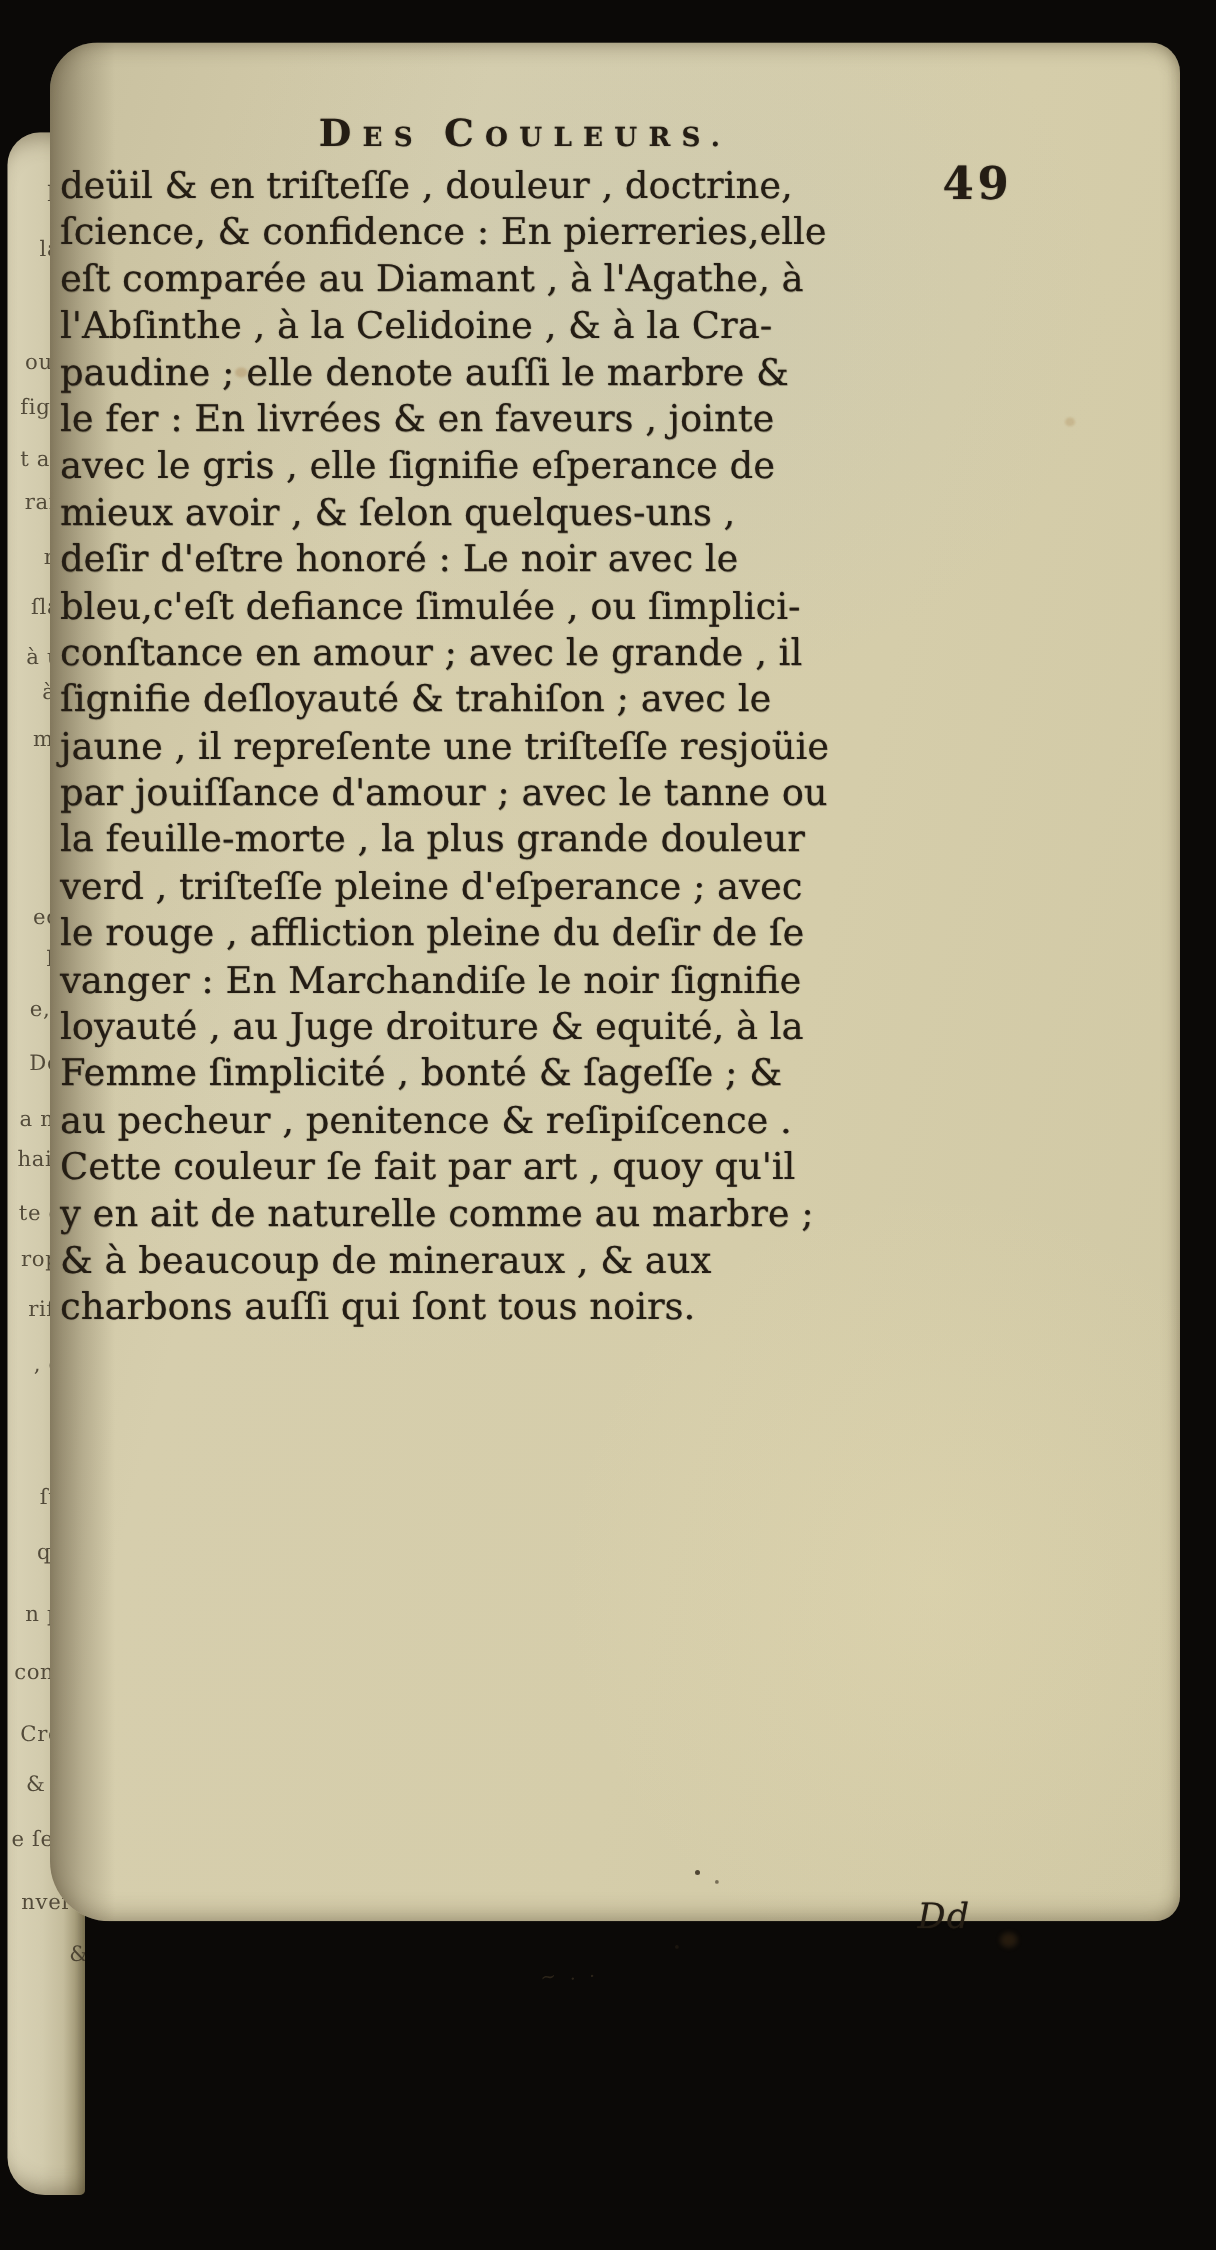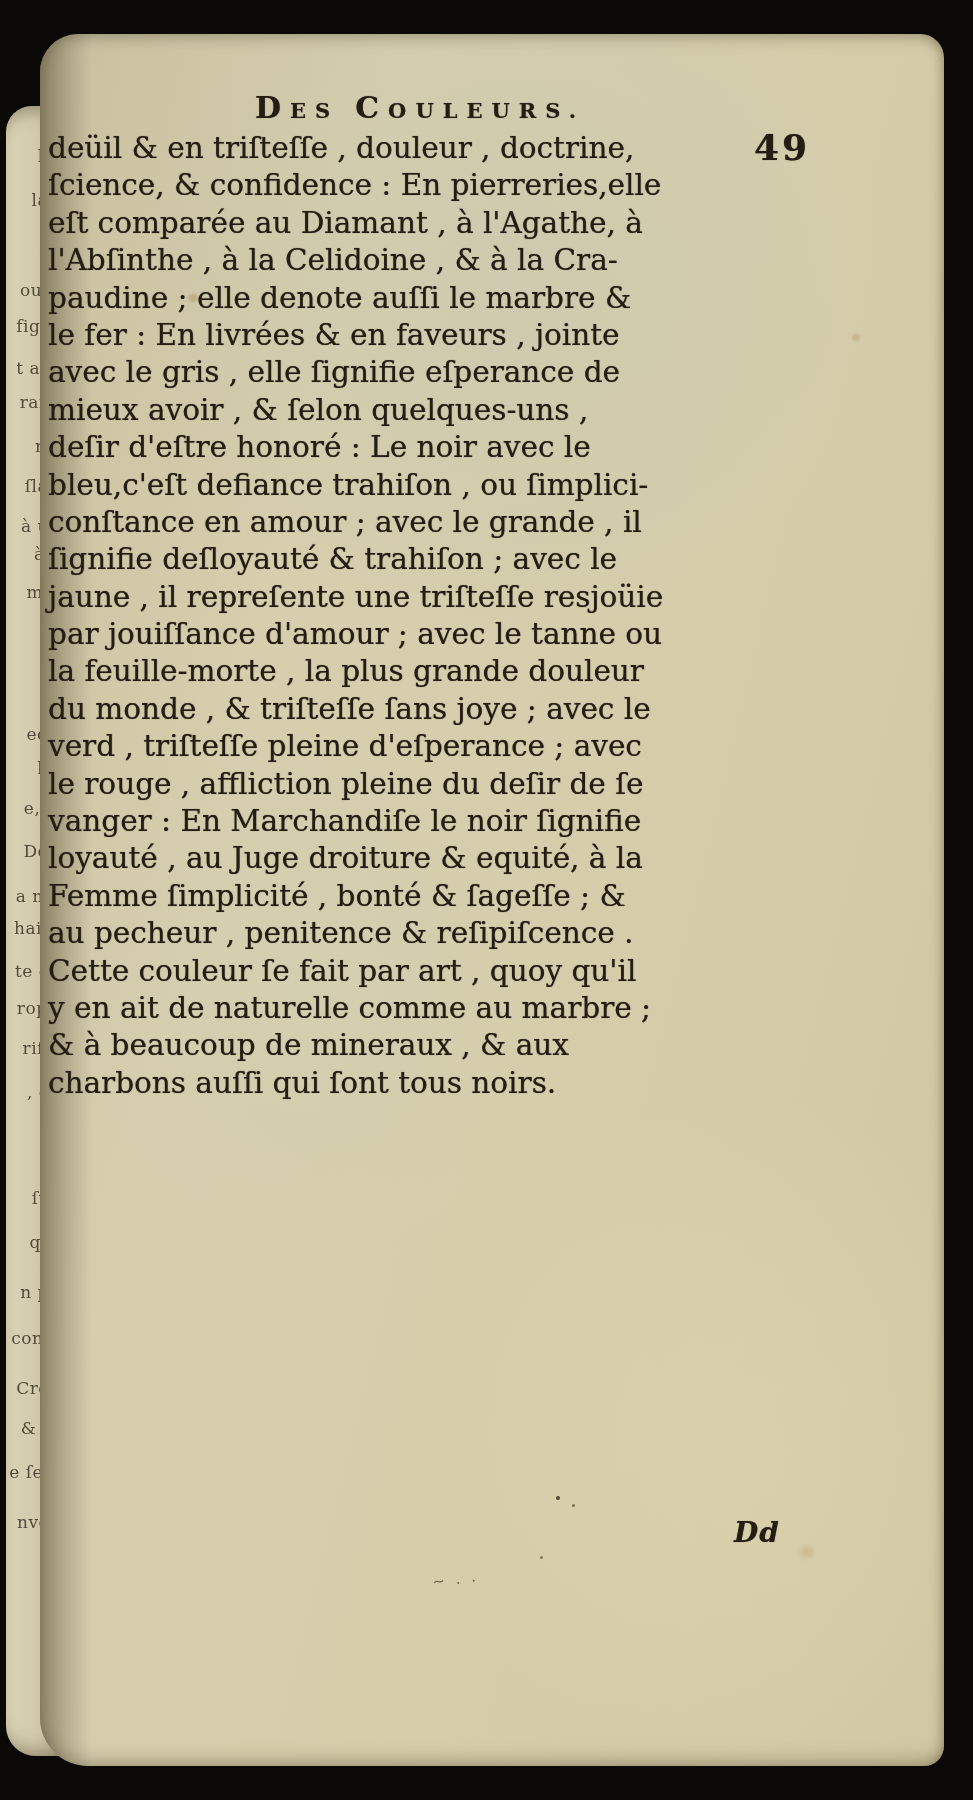--- a/index.html
+++ b/index.html
@@ -34,21 +34,21 @@
     font-size:17px;
     line-height:20px;
     color:var(--faded-ink);
     opacity:.88;
     letter-spacing:.5px;
   }
   
   .page{
     position:absolute;
     left:40px; top:34px;
-    width:904px; height:1732px;
+    width:904px; height:1503px;
     background:
       radial-gradient(ellipse 60% 30% at 52% 14%, rgba(170,185,190,.16), transparent 70%),
       radial-gradient(ellipse 55% 35% at 78% 82%, rgba(235,224,182,.28), transparent 60%),
       radial-gradient(ellipse 45% 25% at 30% 55%, rgba(200,210,205,.10), transparent 65%),
       linear-gradient(104deg,#c8c09f 0%,#d6cead 28%,#d5cdaa 62%,#d0c8a4 100%);
     border-radius:38px 24px 20px 48px;
     box-shadow:
       inset 0 12px 16px -10px rgba(70,58,34,.40),
       inset 0 -14px 18px -10px rgba(70,58,34,.38),
       inset -10px 0 14px -9px rgba(70,58,34,.34);
@@ -104,21 +104,21 @@
     overflow:visible;
   }
   .line::after{content:"";display:inline-block;width:100%;}
   .line:last-child{text-align-last:left;}
   .line:last-child::after{display:none;}
   
   .catchword{
     position:absolute;
     left:694px; top:1482px;
     font-size:28px;
-    font-weight:bold;
+    font-weight:normal;
     font-style:italic;
     letter-spacing:1px;
     color:var(--ink);
     text-shadow:0 0 1px rgba(36,29,20,.6);
   }
   
   .speck{position:absolute;background:rgba(46,36,22,.8);border-radius:50%;}
   .speck.s1{left:516px;top:1462px;width:4px;height:4px;}
   .speck.s2{left:532px;top:1470px;width:3px;height:3px;opacity:.7;}
   .speck.s3{left:500px;top:1522px;width:3px;height:3px;opacity:.6;}
@@ -180,27 +180,26 @@
   <div class="body-text">
       <div class="line">deüil &amp; en triſteſſe , douleur , doctrine,</div>
       <div class="line">ſcience, &amp; confidence : En pierreries,elle</div>
       <div class="line">eſt comparée au Diamant , à l'Agathe, à</div>
       <div class="line">l'Abſinthe , à la Celidoine , &amp; à la Cra-</div>
       <div class="line">paudine ; elle denote auſſi le marbre &amp;</div>
       <div class="line">le fer : En livrées &amp; en faveurs , jointe</div>
       <div class="line">avec le gris , elle ſignifie eſperance de</div>
       <div class="line">mieux avoir , &amp; ſelon quelques-uns ,</div>
       <div class="line">deſir d'eſtre honoré : Le noir avec le</div>
-      <div class="line">bleu,c'eſt defiance trahiſon , ou ſimplici-</div>
+      <div class="line">bleu,c'eſt defiance ſimulée , ou ſimplici-</div>
       <div class="line">conſtance en amour ; avec le grande , il</div>
       <div class="line">ſignifie deſloyauté &amp; trahiſon ; avec le</div>
       <div class="line">jaune , il repreſente une triſteſſe resjoüie</div>
       <div class="line">par jouiſſance d'amour ; avec le tanne ou</div>
       <div class="line">la feuille-morte , la plus grande douleur</div>
-      <div class="line">du monde , &amp; triſteſſe ſans joye ; avec le</div>
       <div class="line">verd , triſteſſe pleine d'eſperance ; avec</div>
       <div class="line">le rouge , affliction pleine du deſir de ſe</div>
       <div class="line">vanger : En Marchandiſe le noir ſignifie</div>
       <div class="line">loyauté , au Juge droiture &amp; equité, à la</div>
       <div class="line">Femme ſimplicité , bonté &amp; ſageſſe ; &amp;</div>
       <div class="line">au pecheur , penitence &amp; reſipiſcence .</div>
       <div class="line">Cette couleur ſe fait par art , quoy qu'il</div>
       <div class="line">y en ait de naturelle comme au marbre ;</div>
       <div class="line">&amp; à beaucoup de mineraux , &amp; aux</div>
       <div class="line">charbons auſſi qui ſont tous noirs.</div>

